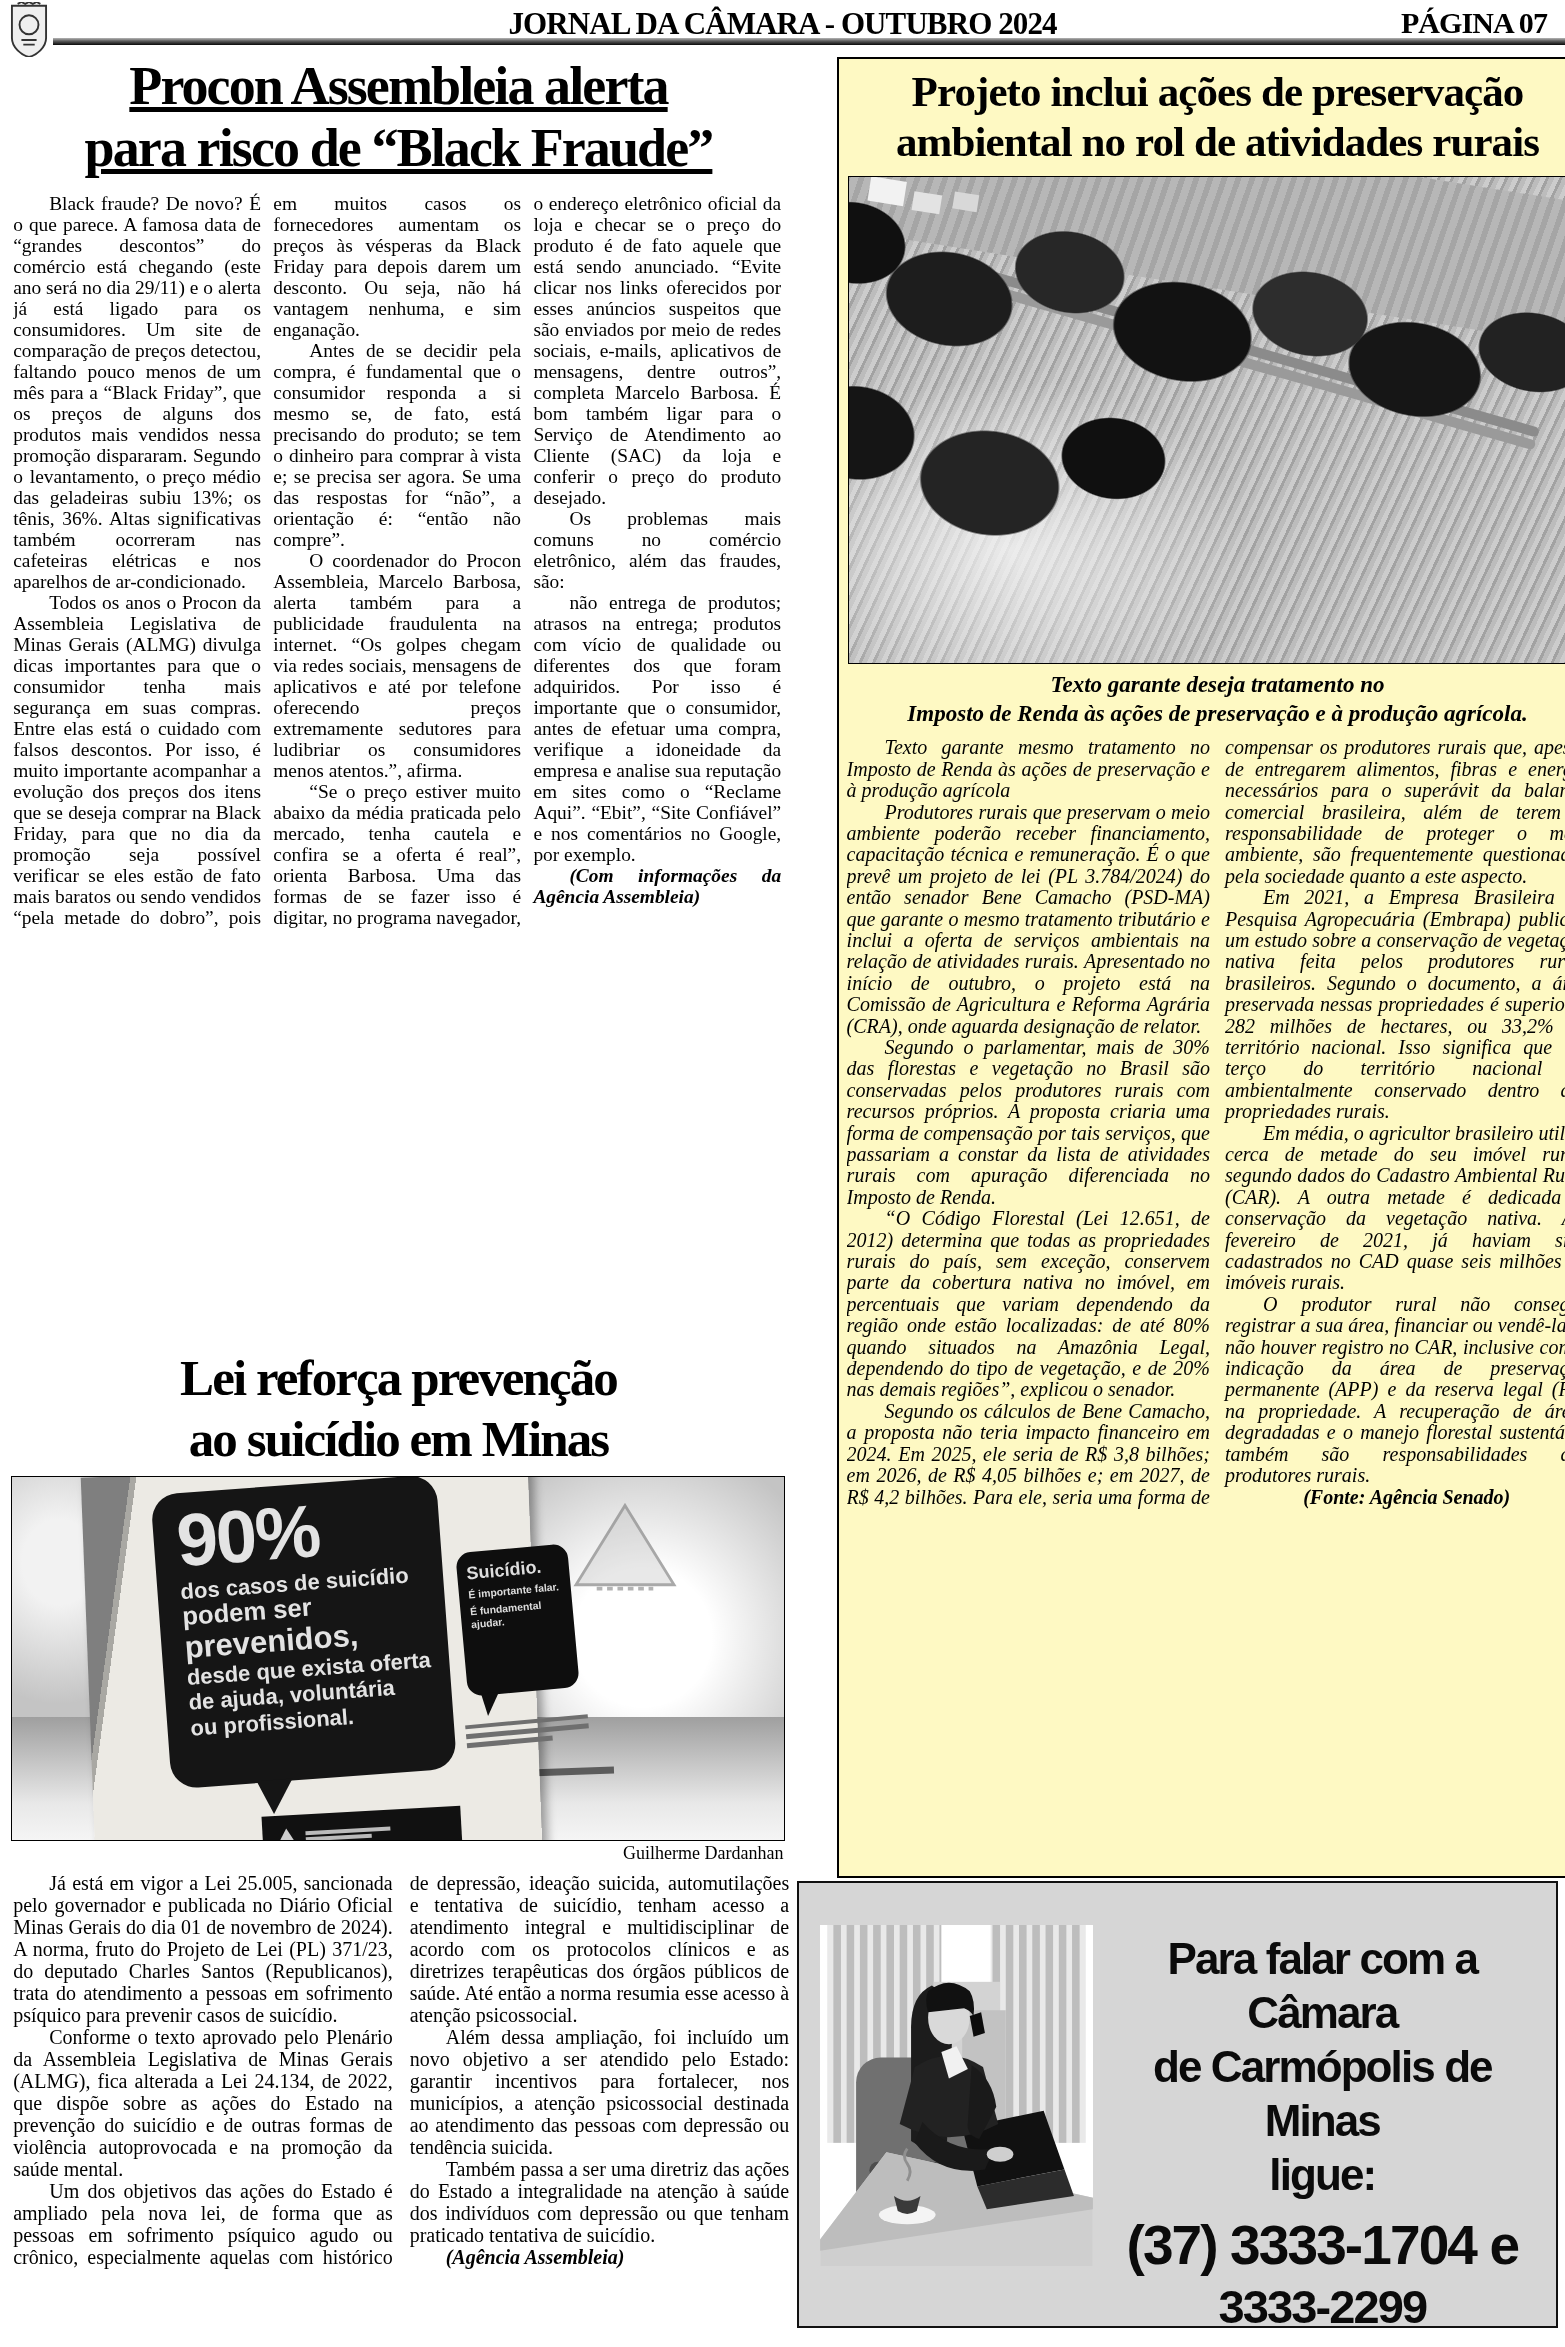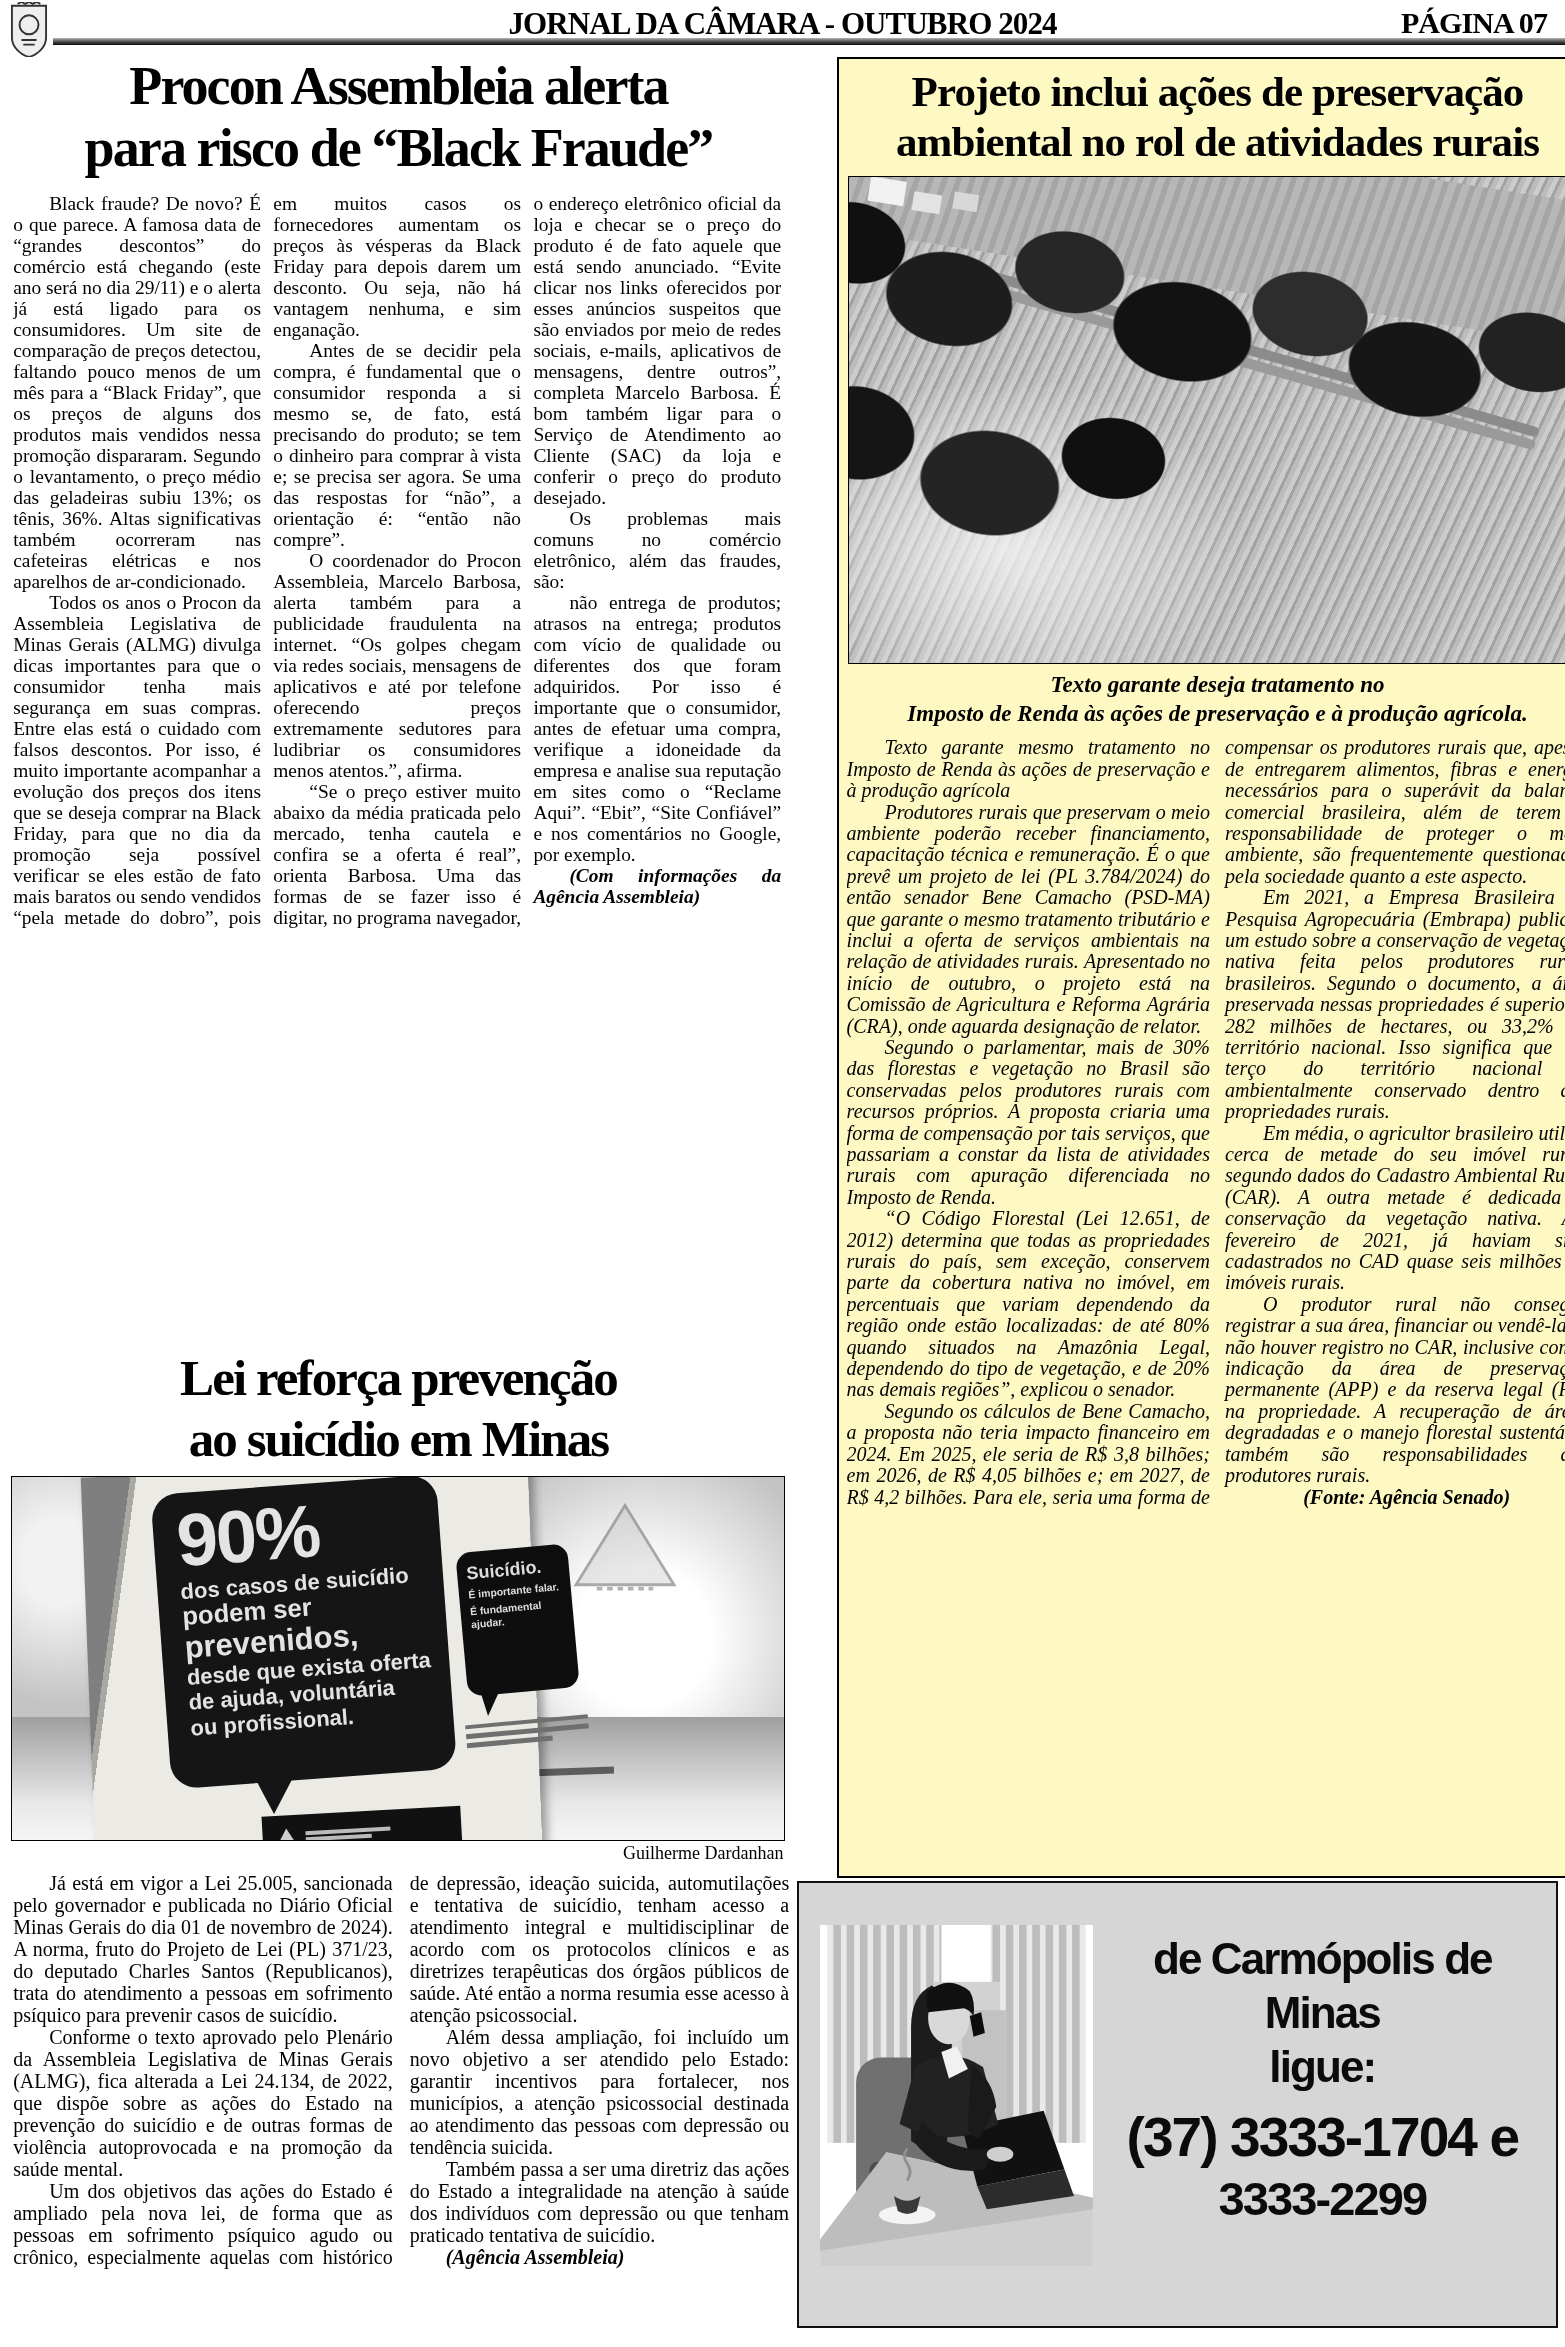--- a/index.html
+++ b/index.html
@@ -12,21 +12,21 @@
     font-size:31px;font-weight:bold;letter-spacing:-0.9px;}
   .page-number{position:absolute;top:5.7px;right:18px;font-size:30px;font-weight:bold;letter-spacing:-0.9px;}
   .header-rule{position:absolute;top:38px;left:53px;right:0;height:6.6px;
     background:linear-gradient(#b5b5b5,#5a5a5a 45%,#090909);}
   .crest{position:absolute;top:1.9px;left:7.6px;width:42px;height:55px;}
   
   .body-text p{margin:0;text-indent:36px;text-align:justify;}
   p.byline{font-weight:bold;font-style:italic;}
   
   .left-headline{position:absolute;top:55px;left:0;width:797px;text-align:center;
-    font-size:54px;line-height:62px;font-weight:bold;letter-spacing:-1.9px;}
+    font-size:54px;line-height:62px;font-weight:bold;letter-spacing:-1.9px;text-decoration:underline;}
   .procon-body{position:absolute;top:193px;left:13.2px;width:768px;height:1151px;
     column-count:3;column-gap:12.3px;font-size:19.4px;line-height:21px;overflow:hidden;}
   
   .suicide-headline{position:absolute;top:1348px;left:0;width:797px;text-align:center;
     font-size:51px;line-height:61px;font-weight:bold;letter-spacing:-1.9px;}
   .suicide-photo{position:absolute;top:1476px;left:11.4px;width:772px;height:363px;
     border:1.9px solid #000;background:#c4c4c4;overflow:hidden;}
   .sp-glare-r{position:absolute;right:-57px;top:-38px;width:397px;height:397px;
     background:radial-gradient(closest-side,#fff 35%,rgba(255,255,255,0));}
   .sp-glare-l{position:absolute;left:-76px;top:-57px;width:246px;height:284px;
@@ -263,19 +263,20 @@
     <ellipse cx="136" cy="98" rx="22" ry="28" fill="#d9d9d9"></ellipse>
     <path d="M114 70 q22 -18 44 0 q6 10 4 26 q-4 -6 -10 -8 l-38 4 q-4 -14 0 -22" fill="#111"></path>
     <path d="M158 96 l12 -4 4 22 -12 4 z" fill="#0c0c0c"></path>
     <path d="M100 150 q36 -24 72 0 l16 60 q-52 28 -104 0 z" fill="#222"></path>
     <path d="M128 134 l16 -6 12 24 -20 10 z" fill="#f1f1f1"></path>
     <path d="M160 148 q22 14 26 44 l-18 34 q-14 -4 -12 -18" fill="#1a1a1a"></path>
     <path d="M108 208 q30 34 76 28 l-10 22 q-46 8 -74 -28" fill="#1a1a1a"></path>
     <ellipse cx="190" cy="242" rx="14" ry="8" fill="#cfcfcf"></ellipse>
   </svg>
   <div class="ad-text">
+    <div class="ad-line">Para falar com a Câmara</div>
     <div class="ad-line">de Carmópolis de Minas</div>
     <div class="ad-line">ligue:</div>
     <div class="ad-phone">(37) 3333-1704 e</div>
     <div class="ad-phone2">3333-2299</div>
   </div>
 </div>
 
 
 </body></html>

